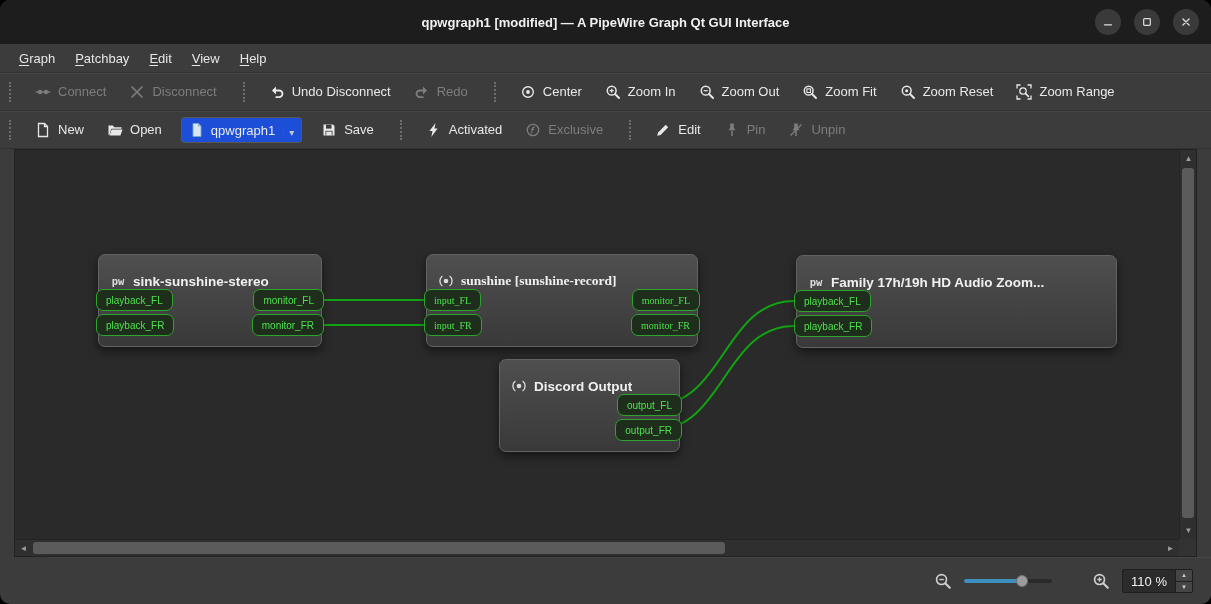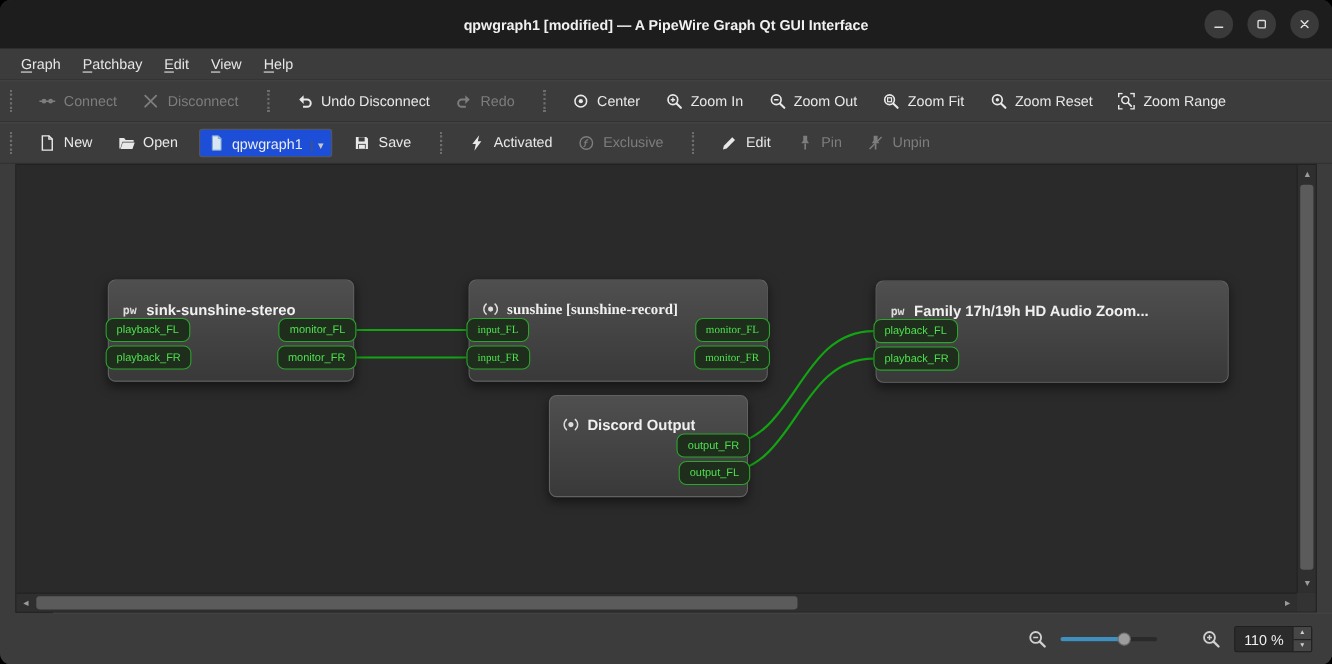--- a/index.html
+++ b/index.html
@@ -372,25 +372,25 @@
             <span class="icon">
               <svg viewBox="0 0 16 16" xmlns="http://www.w3.org/2000/svg">
                 <path d="M4.4 3a6.2 6.2 0 0 0 0 10M11.6 3a6.2 6.2 0 0 1 0 10" fill="none" stroke="currentColor" stroke-width="1.3"></path>
                 <circle cx="8" cy="8" r="2.3" fill="currentColor"></circle>
               </svg>
             </span>
             <span class="node-title">Discord Output</span>
           </div>
           <div class="port-row">
             <span class="port-spacer"></span>
+            <span class="port out">output_FL</span>
+          </div>
+          <div class="port-row">
+            <span class="port-spacer"></span>
             <span class="port out">output_FR</span>
-          </div>
-          <div class="port-row">
-            <span class="port-spacer"></span>
-            <span class="port out">output_FL</span>
           </div>
         </div>
       </div>
     <div class="vscroll">
       <span class="scroll-arrow up">▲</span>
       <div class="vthumb"></div>
       <span class="scroll-arrow down">▼</span>
     </div>
     <div class="hscroll">
       <span class="scroll-arrow left">◄</span>

